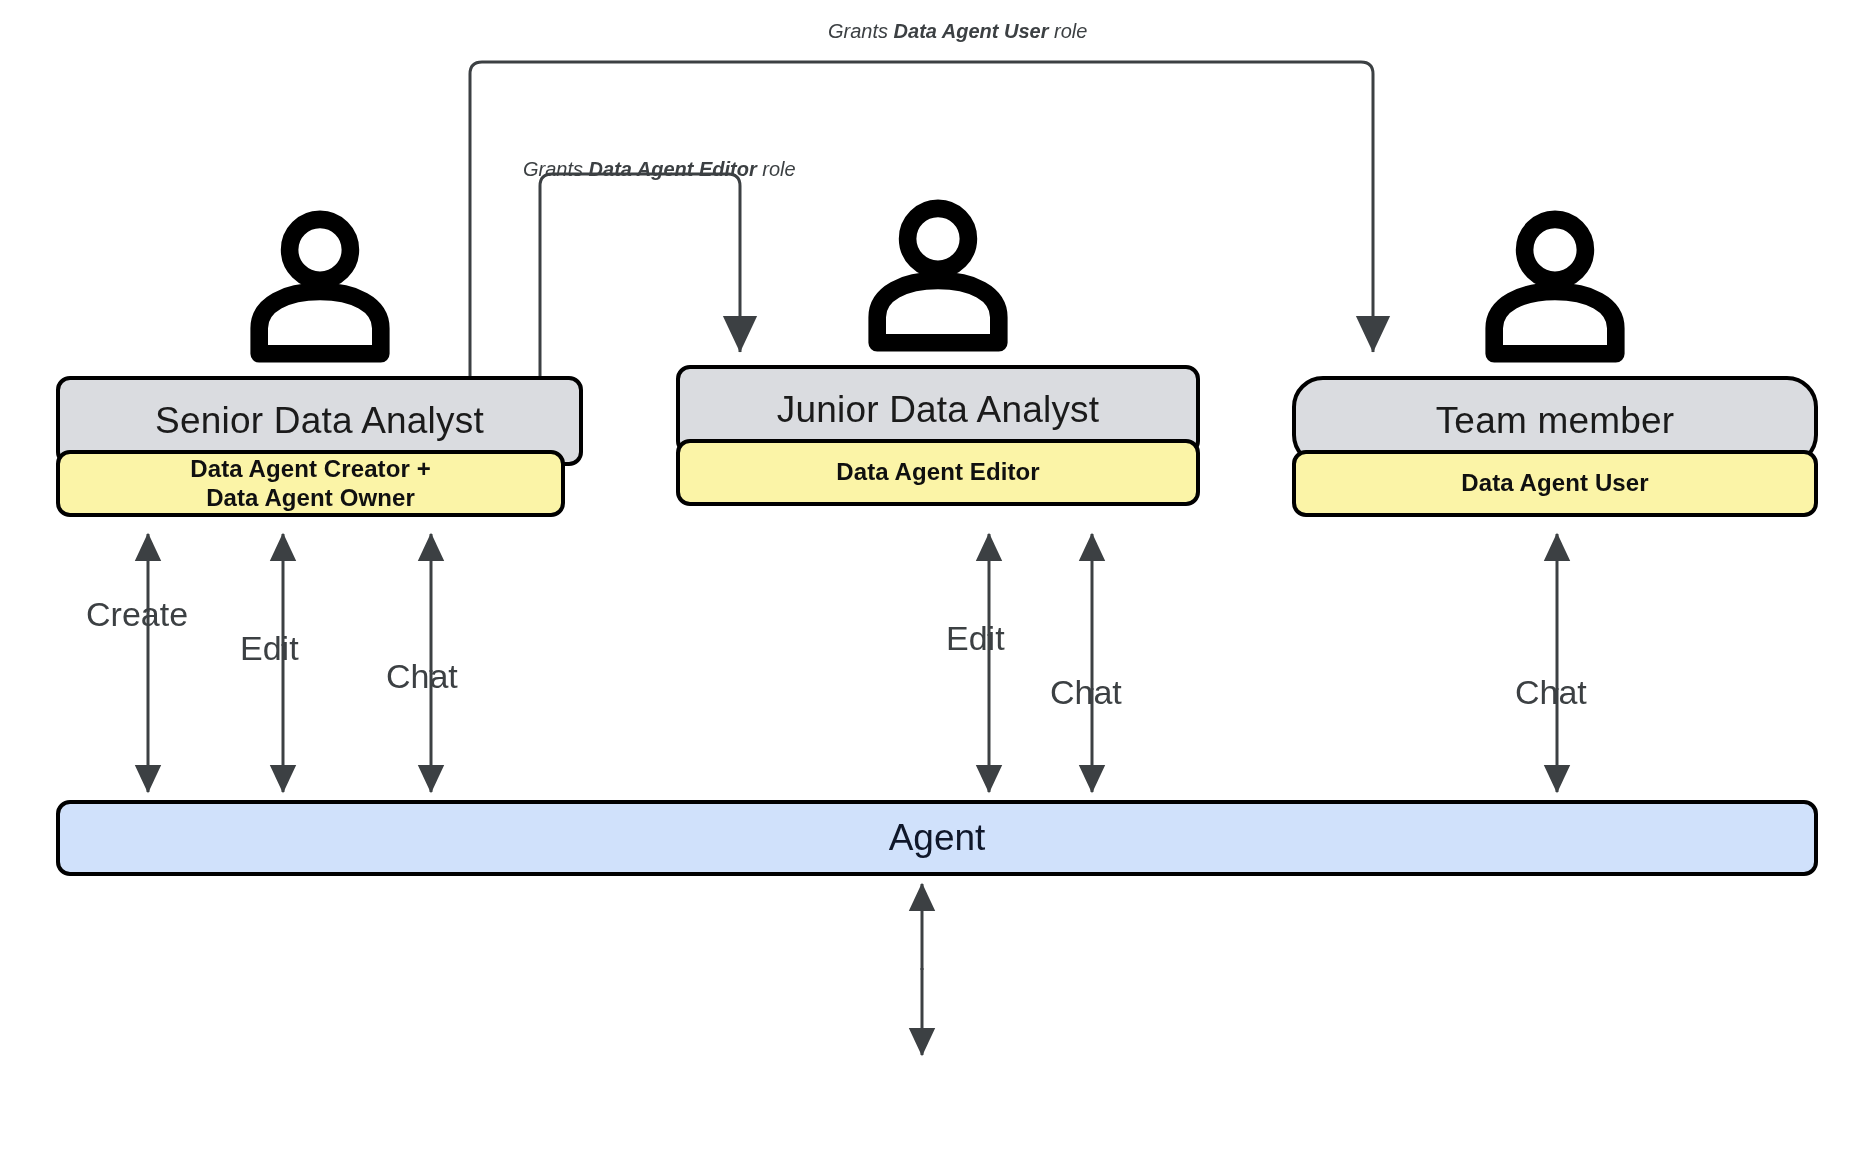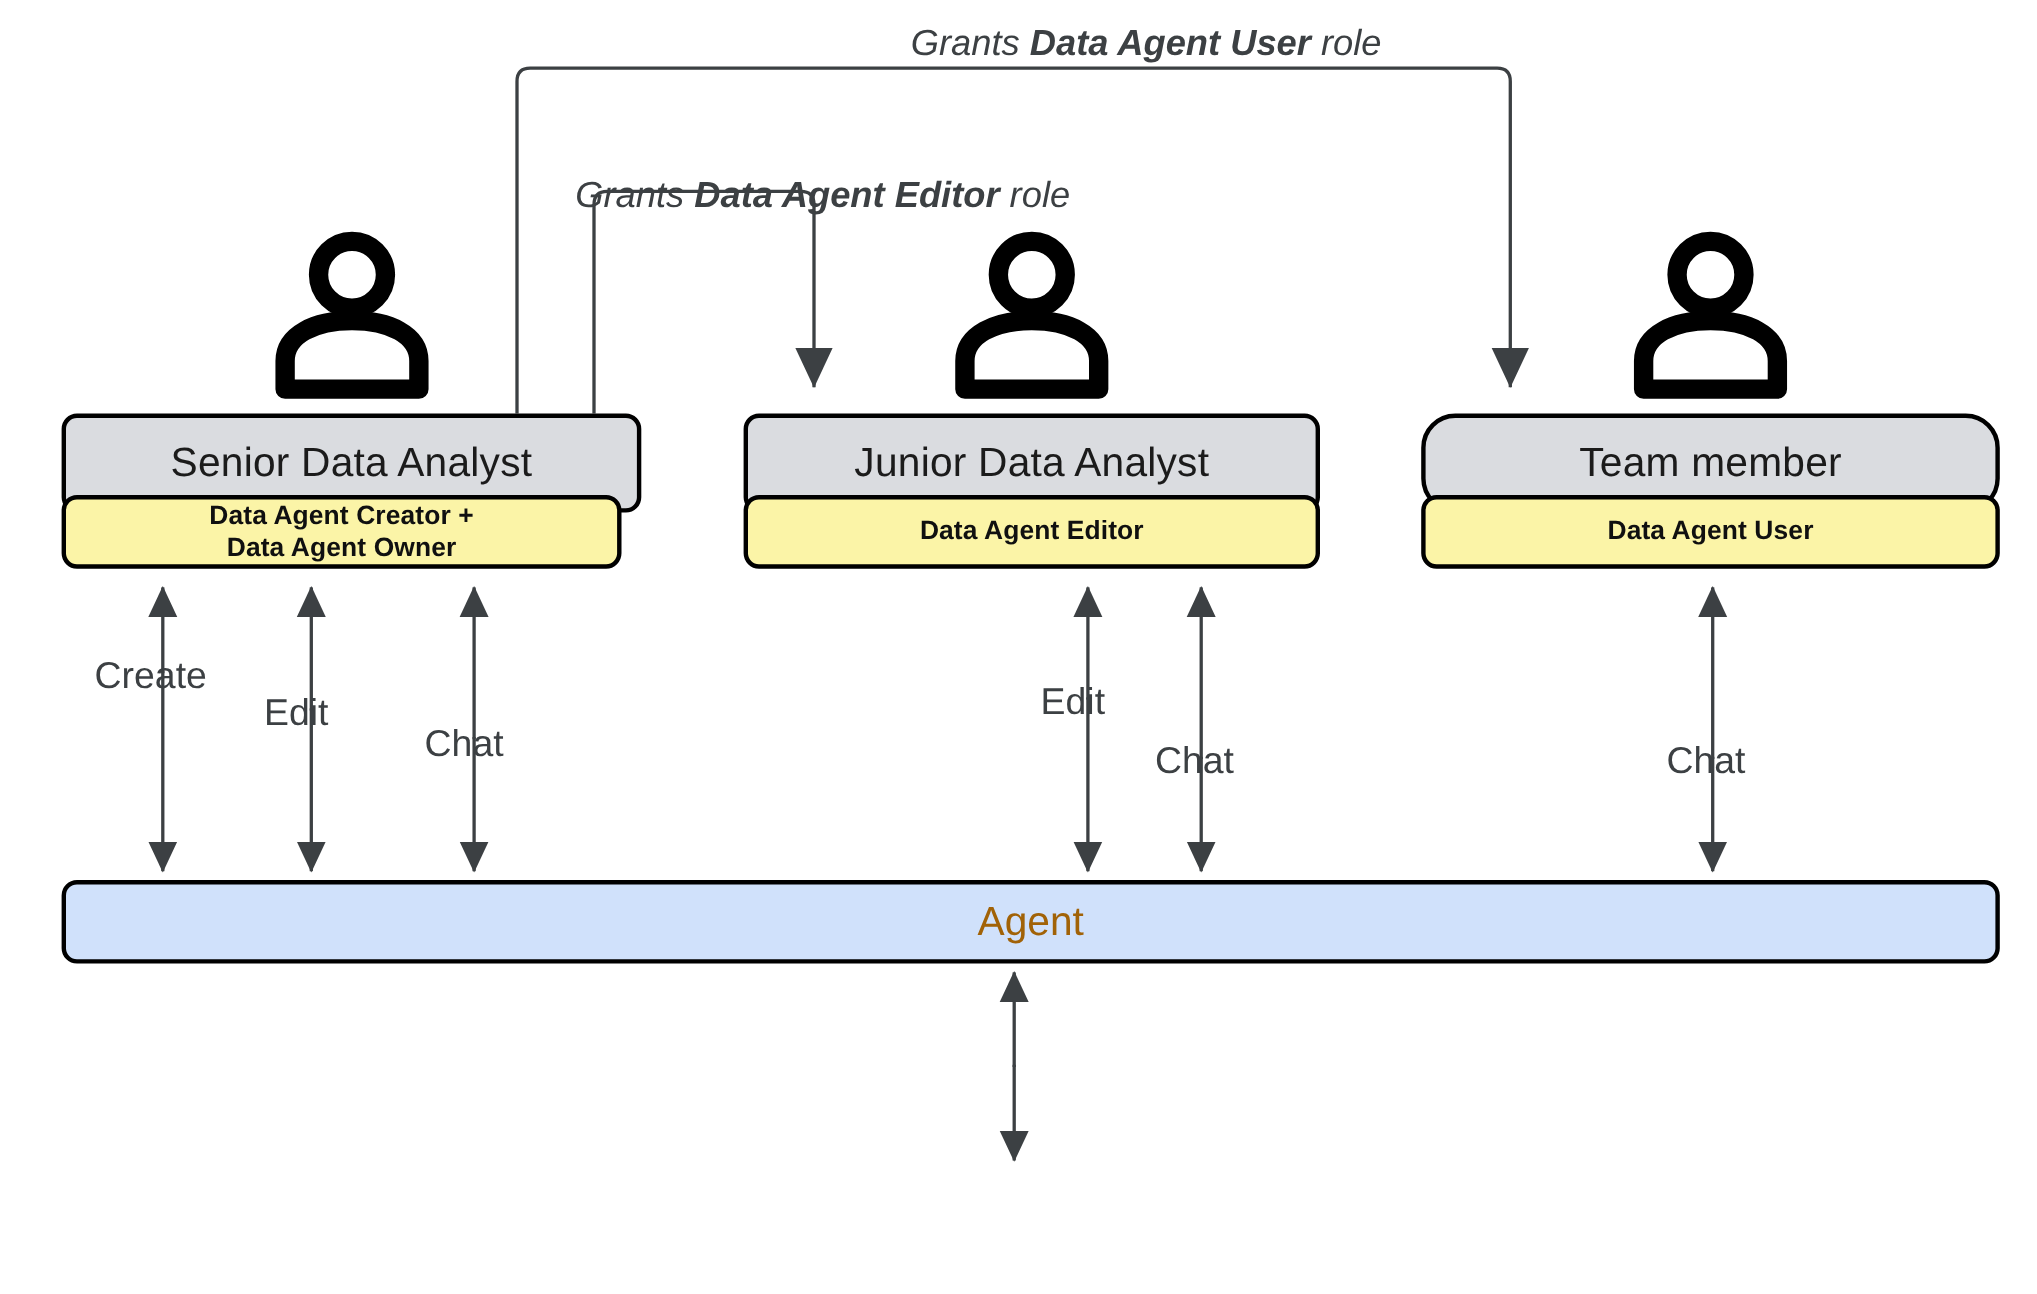--- a/index.html
+++ b/index.html
@@ -76,42 +76,42 @@
     align-items: center;
     justify-content: center;
   }
   #agent-bar {
     background: #d0e1fb;
     left: 56px;
     top: 800px;
     width: 1762px;
     height: 76px;
     font-size: 37px;
-    color: #a16207;
+    color: #0f172a;
   }
   #datasource-box {
     background: #ccecca;
     left: 666px;
     top: 1063px;
     width: 536px;
     height: 76px;
     font-size: 37px;
     color: #1b1b1b;
   }
 
   
   .edge-label {
     position: absolute;
     font-size: 34px;
     color: #3c4043;
     white-space: nowrap;
   }
   .grant-label {
     position: absolute;
-    font-size: 33px;
+    font-size: 20px;
     font-style: italic;
     color: #3c4043;
     white-space: nowrap;
   }
   .grant-label b {
     font-weight: bold;
     font-style: italic;
   }
 </style>
 </head>
@@ -172,21 +172,21 @@
       <span>Senior Data Analyst</span>
     </div>
     <div class="role-box role-badge" style="top:245px; width:509px;">
       <div>
         <div>Data Agent Creator +</div>
         <div>Data Agent Owner</div>
       </div>
     </div>
   </div>
 
-  <div class="persona" style="left:676px; top:205px; width:524px; height:318px;">
+  <div class="persona" style="left:676px; top:194px; width:524px; height:318px;">
     <svg class="person-icon" viewBox="0 0 100 100" xmlns="http://www.w3.org/2000/svg">
       <circle cx="50" cy="28" r="19" fill="none" stroke="#000" stroke-width="11"></circle>
       <path d="M12 93 L12 77 C12 62 29 54 50 54 C71 54 88 62 88 77 L88 93 Z" fill="none" stroke="#000" stroke-width="11" stroke-linejoin="round"></path>
     </svg>
     <div class="role-box role-title" style="top:171px; width:524px;">
       <span>Junior Data Analyst</span>
     </div>
     <div class="role-box role-badge" style="top:245px; width:524px;">
       <span>Data Agent Editor</span>
     </div>

